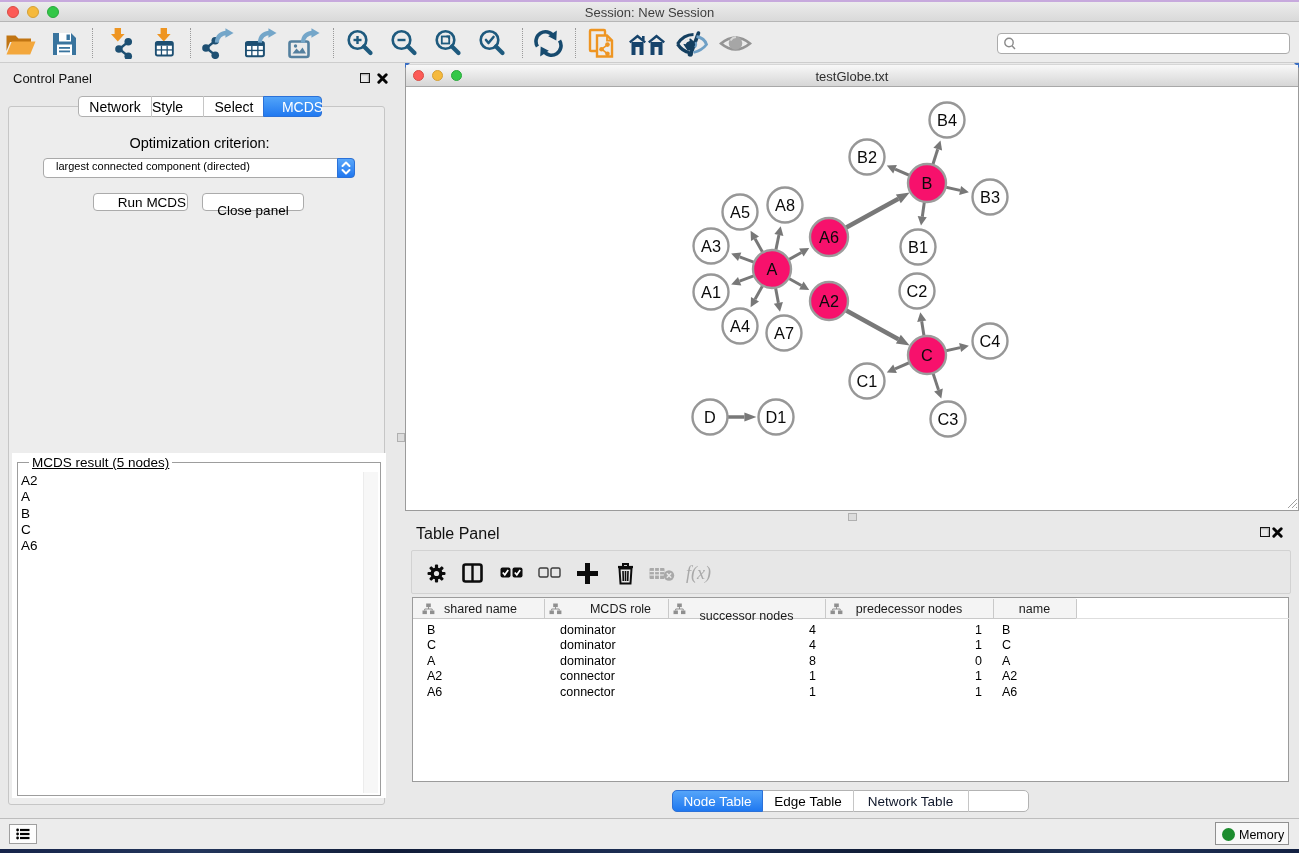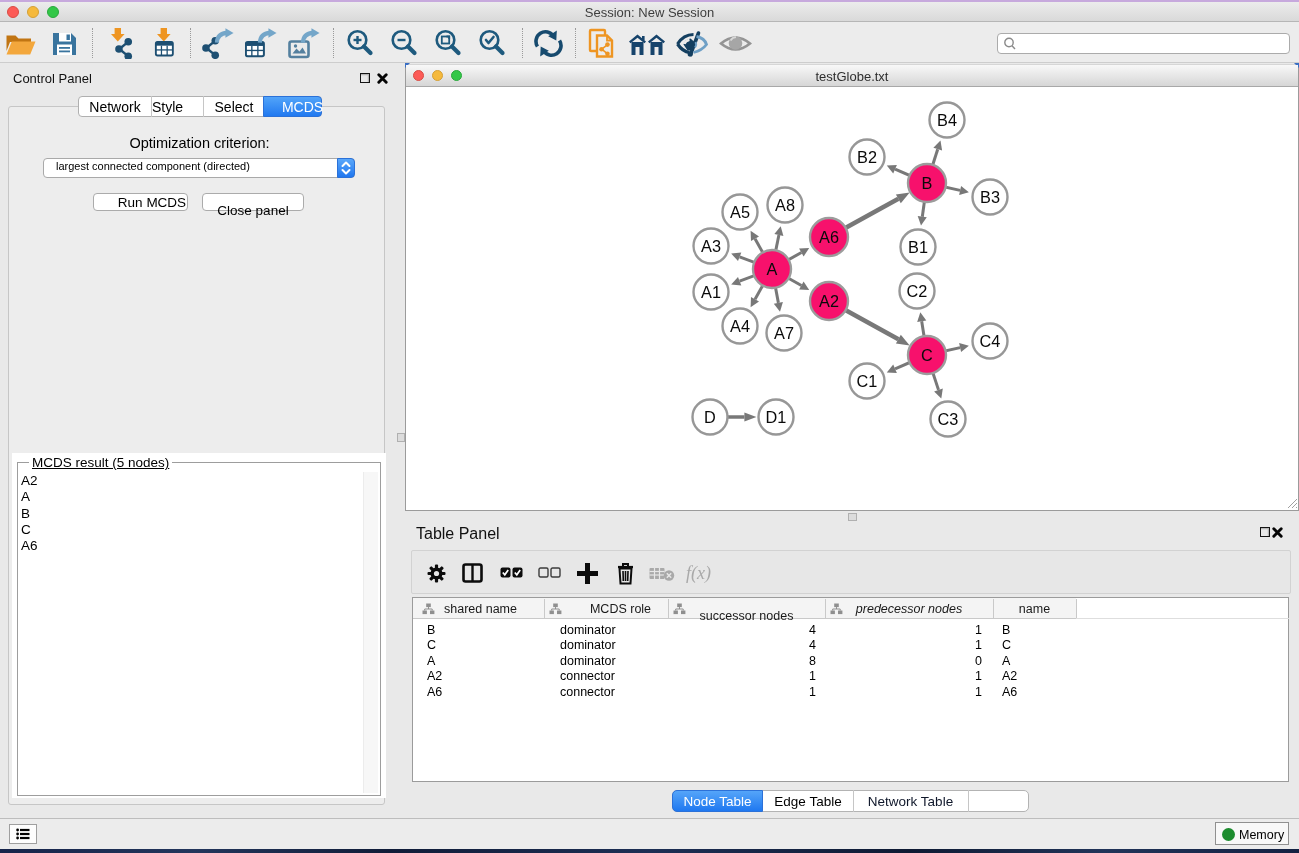--- a/index.html
+++ b/index.html
@@ -390,21 +390,21 @@
   </svg>
 <div class="abs" style="left:668px;top:599px;width:1px;height:20px;background:#c9c9c9;"></div>
 <div class="txt" style="left:668px;top:609px;width:157px;text-align:center;font-size:12.5px;color:#1a1a1a;">successor nodes</div>
 <svg class="abs" style="left:673px;top:603px;" width="13" height="12" viewBox="0 0 13 12">
     <rect x="4.2" y="0.5" width="4.6" height="3.6" fill="#8f8f8f"></rect>
     <rect x="0.5" y="7.5" width="4.4" height="3.6" fill="#8f8f8f"></rect>
     <rect x="8" y="7.5" width="4.4" height="3.6" fill="#8f8f8f"></rect>
     <path d="M6.5 4.1 L6.5 6 M2.7 7.5 L2.7 6 L10.2 6 L10.2 7.5" fill="none" stroke="#8f8f8f" stroke-width="1"></path>
   </svg>
 <div class="abs" style="left:825px;top:599px;width:1px;height:20px;background:#c9c9c9;"></div>
-<div class="txt" style="left:825px;top:602px;width:168px;text-align:center;font-size:12.5px;color:#1a1a1a;font-style:italic;">predecessor nodes</div>
+<div class="txt" style="left:825px;top:602px;width:168px;text-align:center;font-size:12.5px;color:#1a1a1a;">predecessor nodes</div>
 <svg class="abs" style="left:830px;top:603px;" width="13" height="12" viewBox="0 0 13 12">
     <rect x="4.2" y="0.5" width="4.6" height="3.6" fill="#8f8f8f"></rect>
     <rect x="0.5" y="7.5" width="4.4" height="3.6" fill="#8f8f8f"></rect>
     <rect x="8" y="7.5" width="4.4" height="3.6" fill="#8f8f8f"></rect>
     <path d="M6.5 4.1 L6.5 6 M2.7 7.5 L2.7 6 L10.2 6 L10.2 7.5" fill="none" stroke="#8f8f8f" stroke-width="1"></path>
   </svg>
 <div class="abs" style="left:993px;top:599px;width:1px;height:20px;background:#c9c9c9;"></div>
 <div class="txt" style="left:993px;top:602px;width:83px;text-align:center;font-size:12.5px;color:#1a1a1a;">name</div>
 <div class="abs" style="left:1076px;top:599px;width:1px;height:20px;background:#c9c9c9;"></div>
 <div class="txt" style="left:427px;top:622.5px;font-size:12.5px;">B</div>

